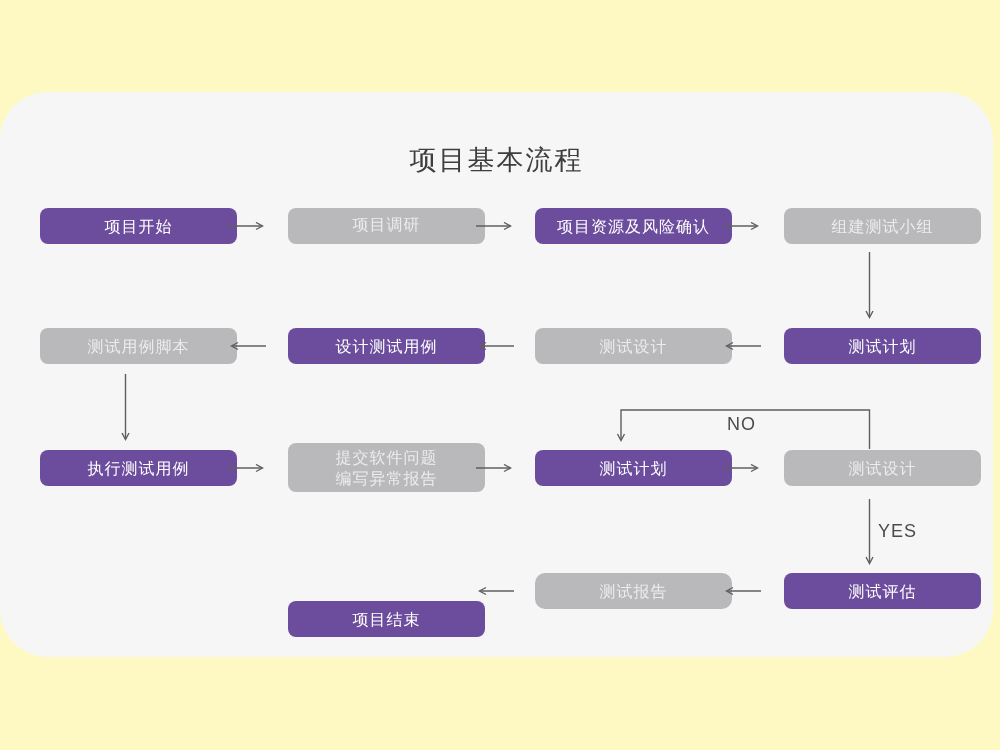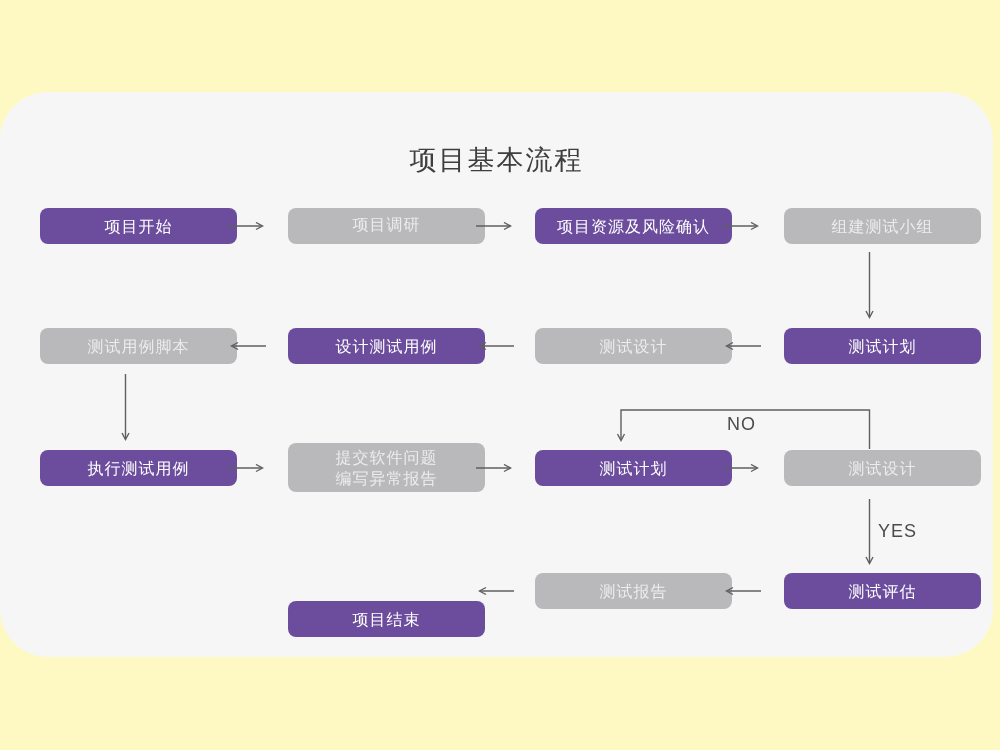--- a/index.html
+++ b/index.html
@@ -99,21 +99,21 @@
   <div class="node purple" style="left:535px; top:450px;">
       <span>测试计划</span>
     </div>
   <div class="node gray" style="left:784px; top:450px;">
       <span>测试设计</span>
     </div>
 
   <div class="node purple" style="left:288px; top:573px;margin-top:28px;">
       <span>项目结束</span>
     </div>
-  <div class="node gray" style="left:535px; top:573px;">
+  <div class="node gray" style="left:535px; top:573px;border-radius:10px;">
       <span>测试报告</span>
     </div>
   <div class="node purple" style="left:784px; top:573px;">
       <span>测试评估</span>
     </div>
 
   <div class="flow-label" style="left:727px; top:414px;">NO</div>
   <div class="flow-label" style="left:878px; top:521px;">YES</div>
 
   <svg class="arrows" viewBox="0 0 1000 750" fill="none" stroke="#5F5F5F" stroke-width="1.4">

